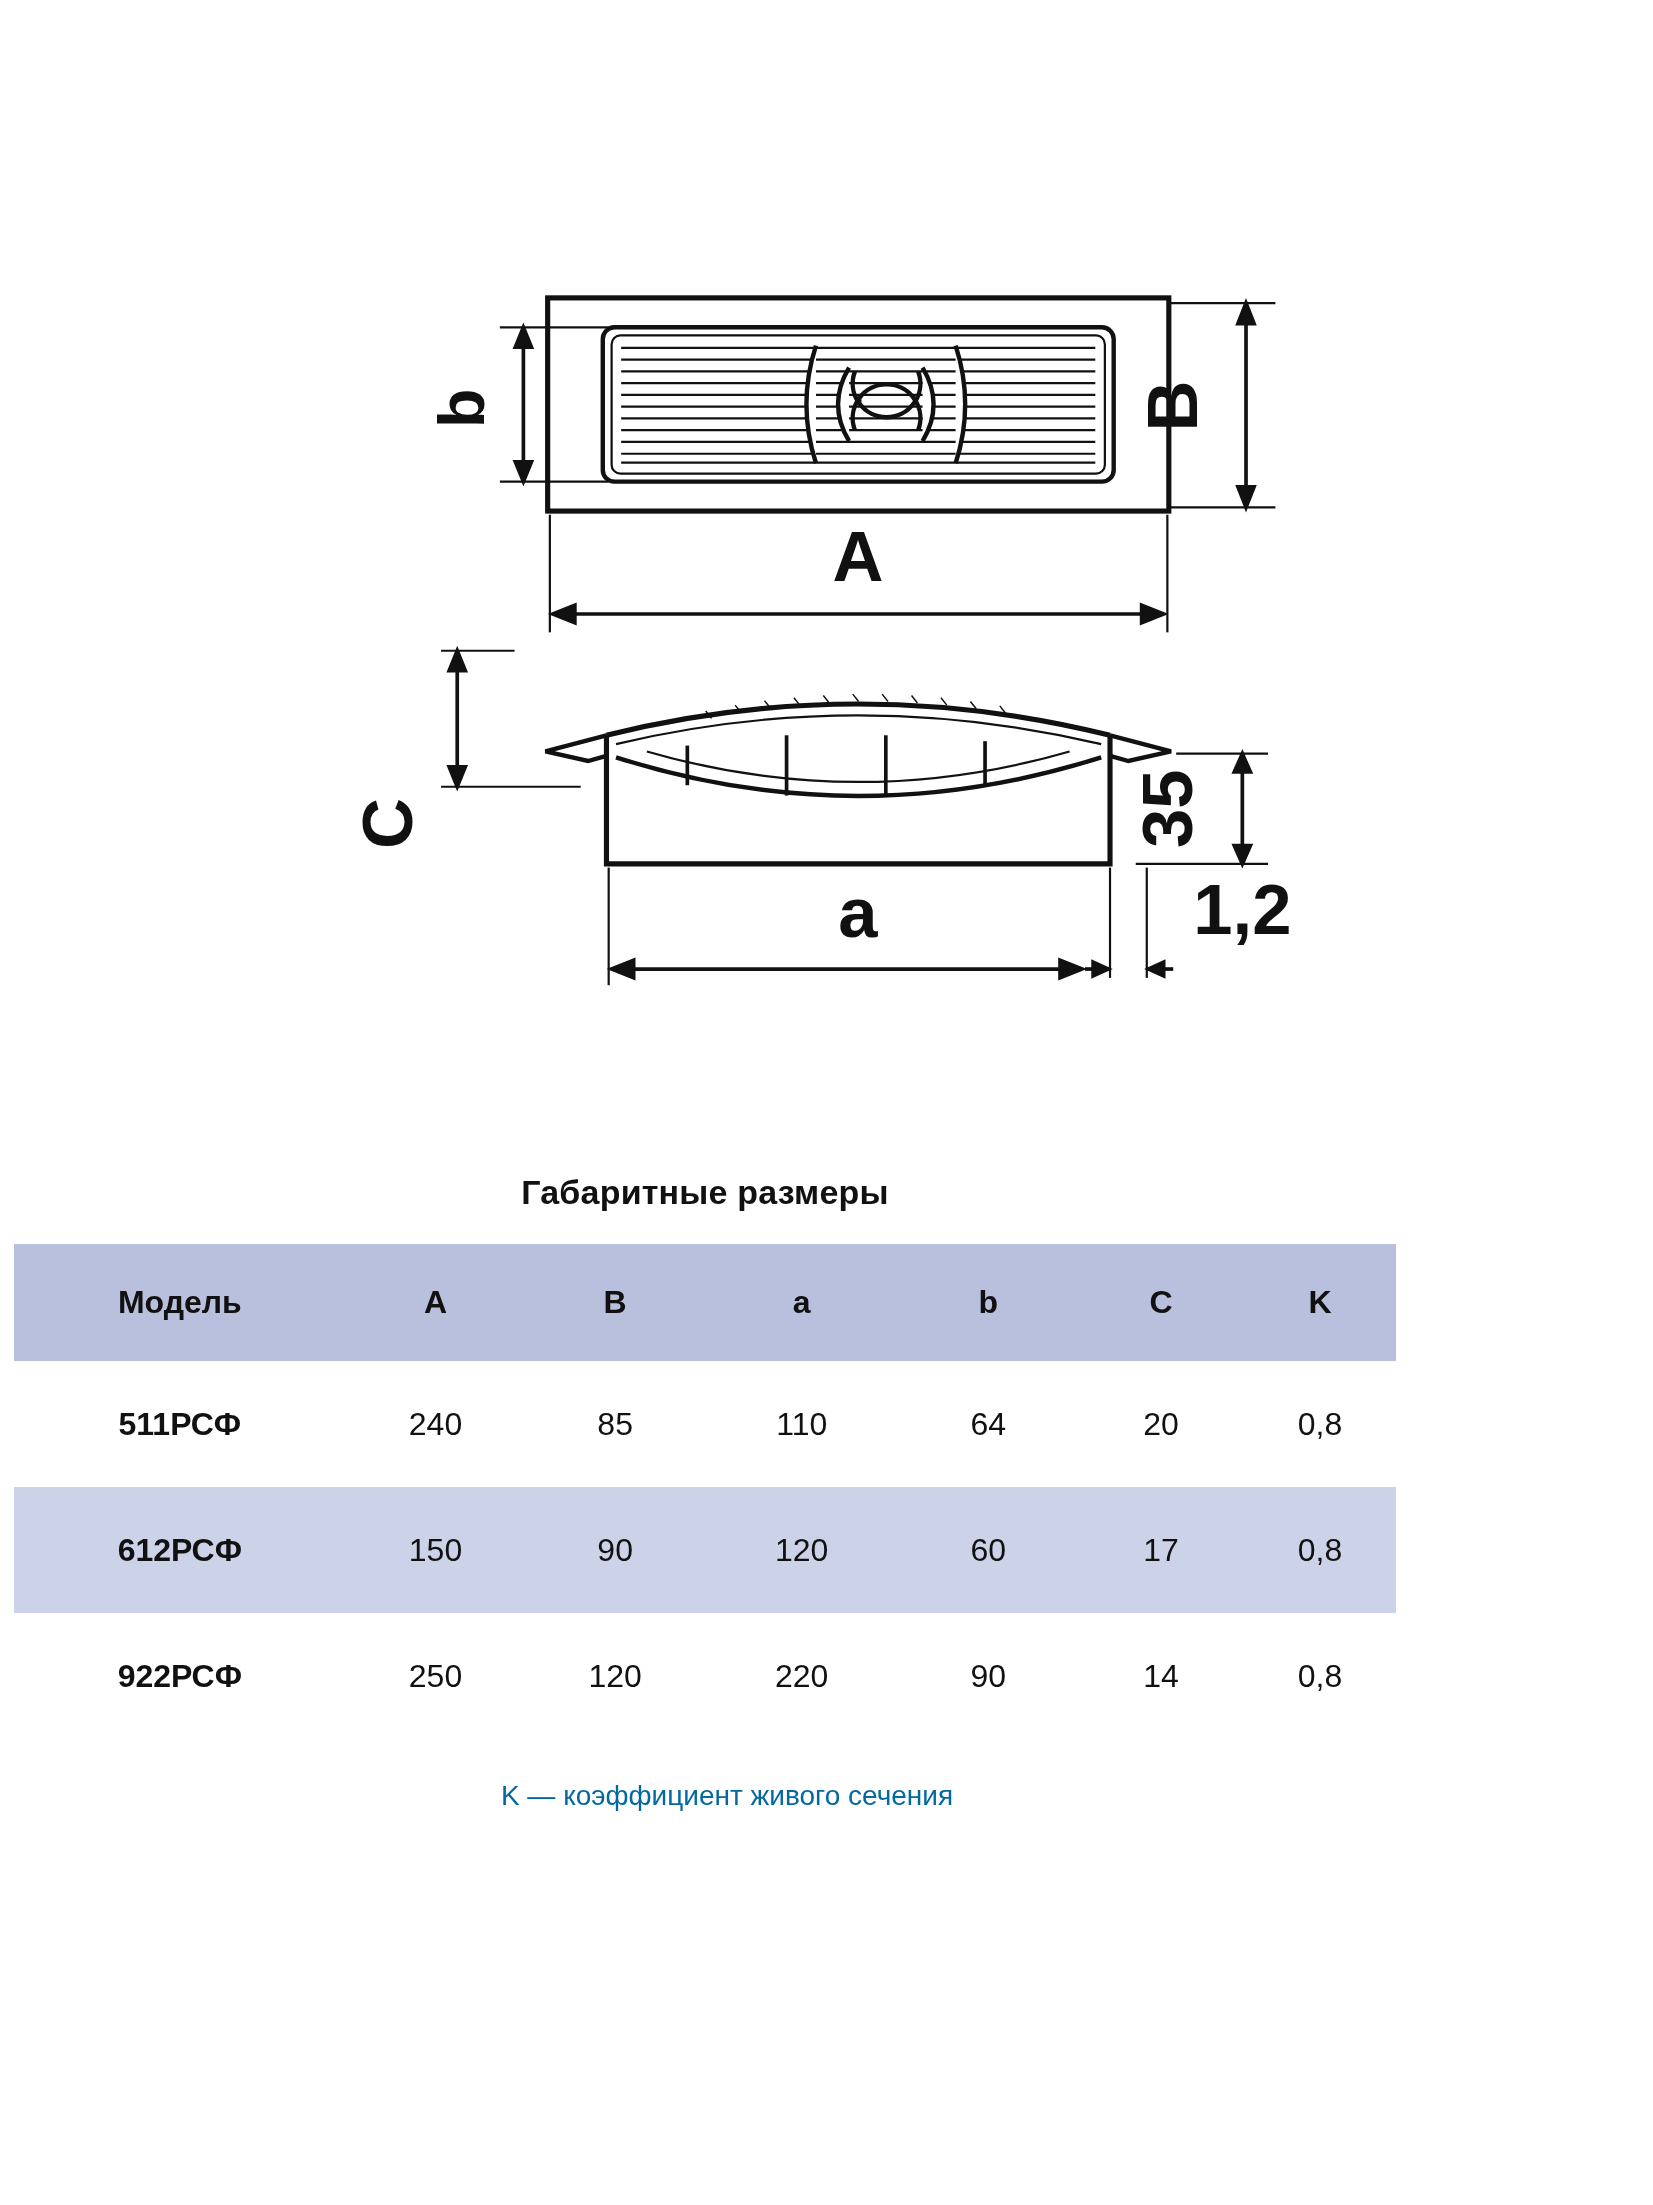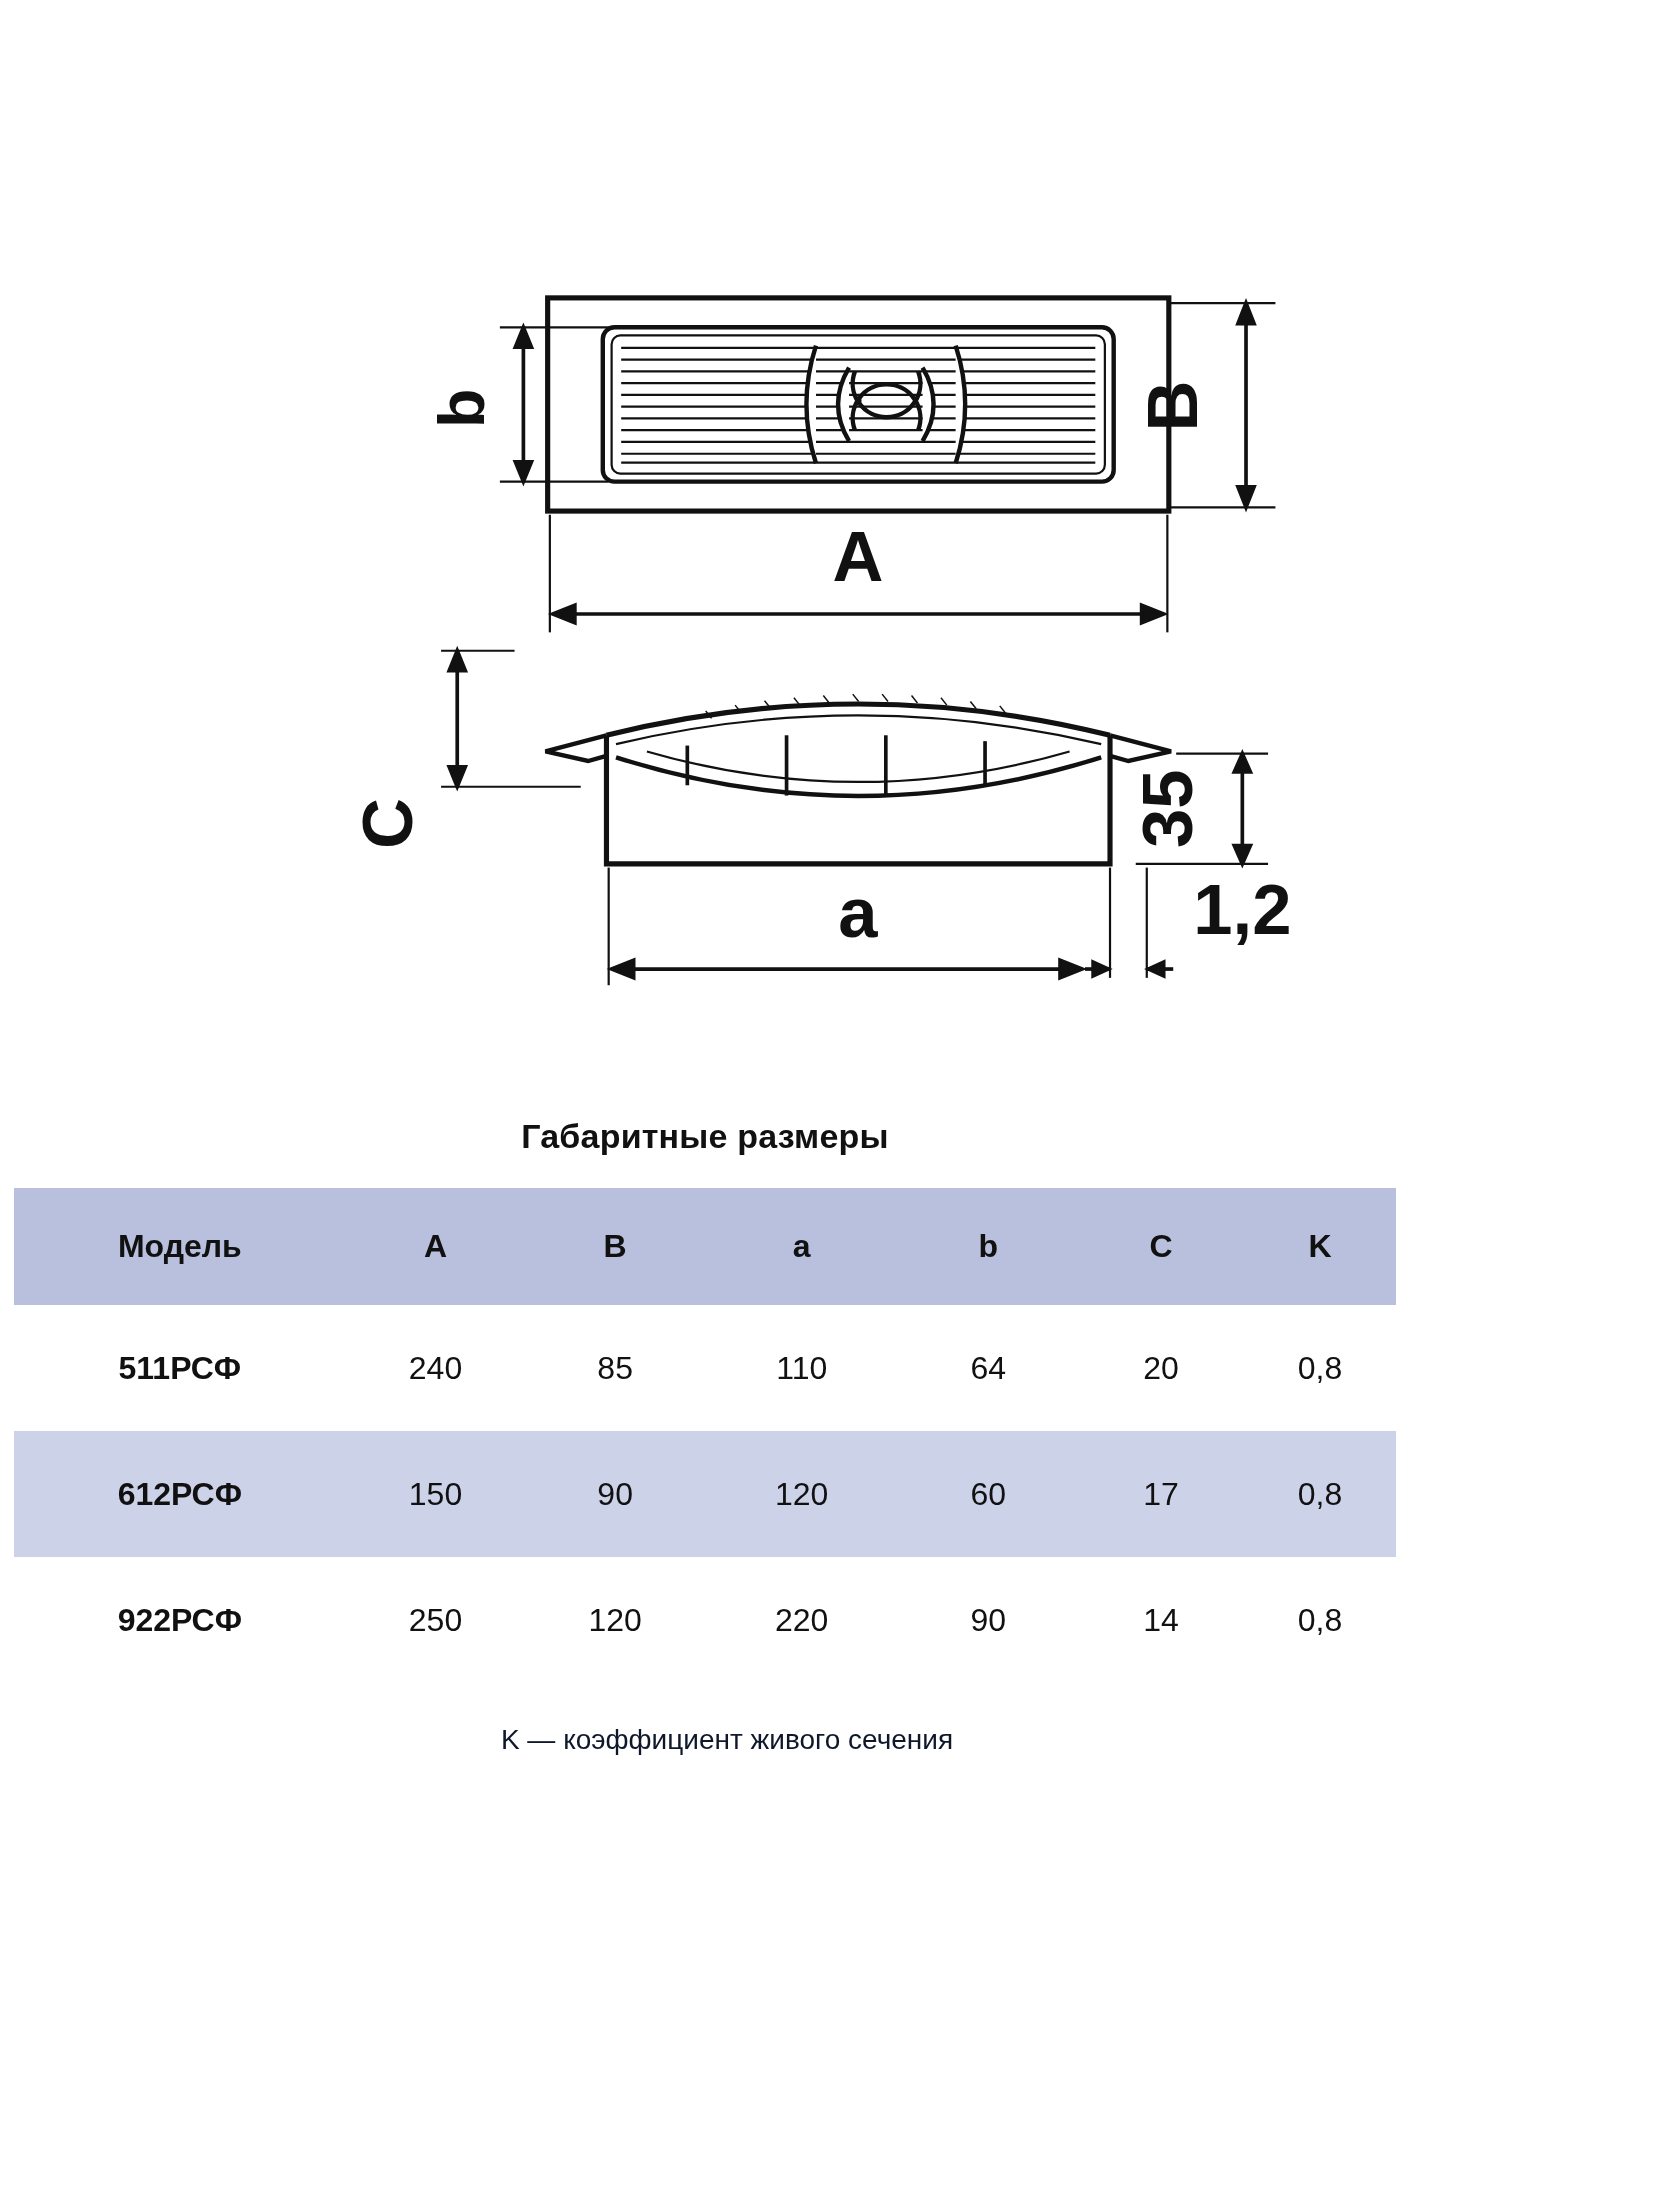--- a/index.html
+++ b/index.html
@@ -29,21 +29,21 @@
     height: 1103px;
   }
   .drawing svg {
     display: block;
   }
 
   
   .table-section {
     position: absolute;
     left: 0;
-    top: 1117px;
+    top: 1173px;
     width: 1410px;
   }
   .table-title {
     text-align: center;
     font-size: 34px;
     font-weight: bold;
     letter-spacing: 0.2px;
     color: #111;
     margin: 0 0 32px 0;
   }
@@ -80,21 +80,21 @@
   col.c-a { width: 13%; }
   col.c-b { width: 13%; }
   col.c-a2 { width: 14%; }
   col.c-b2 { width: 13%; }
   col.c-c { width: 12%; }
   col.c-k { width: 11%; }
 
   .table-note {
     text-align: center;
     font-size: 28px;
-    color: #0f172a;
+    color: #0369a1;
     margin-top: 41px;
     padding-left: 44px;
   }
 
   
   .lbl {
     font-family: "Liberation Sans", sans-serif;
     font-weight: bold;
     fill: #111;
   }

